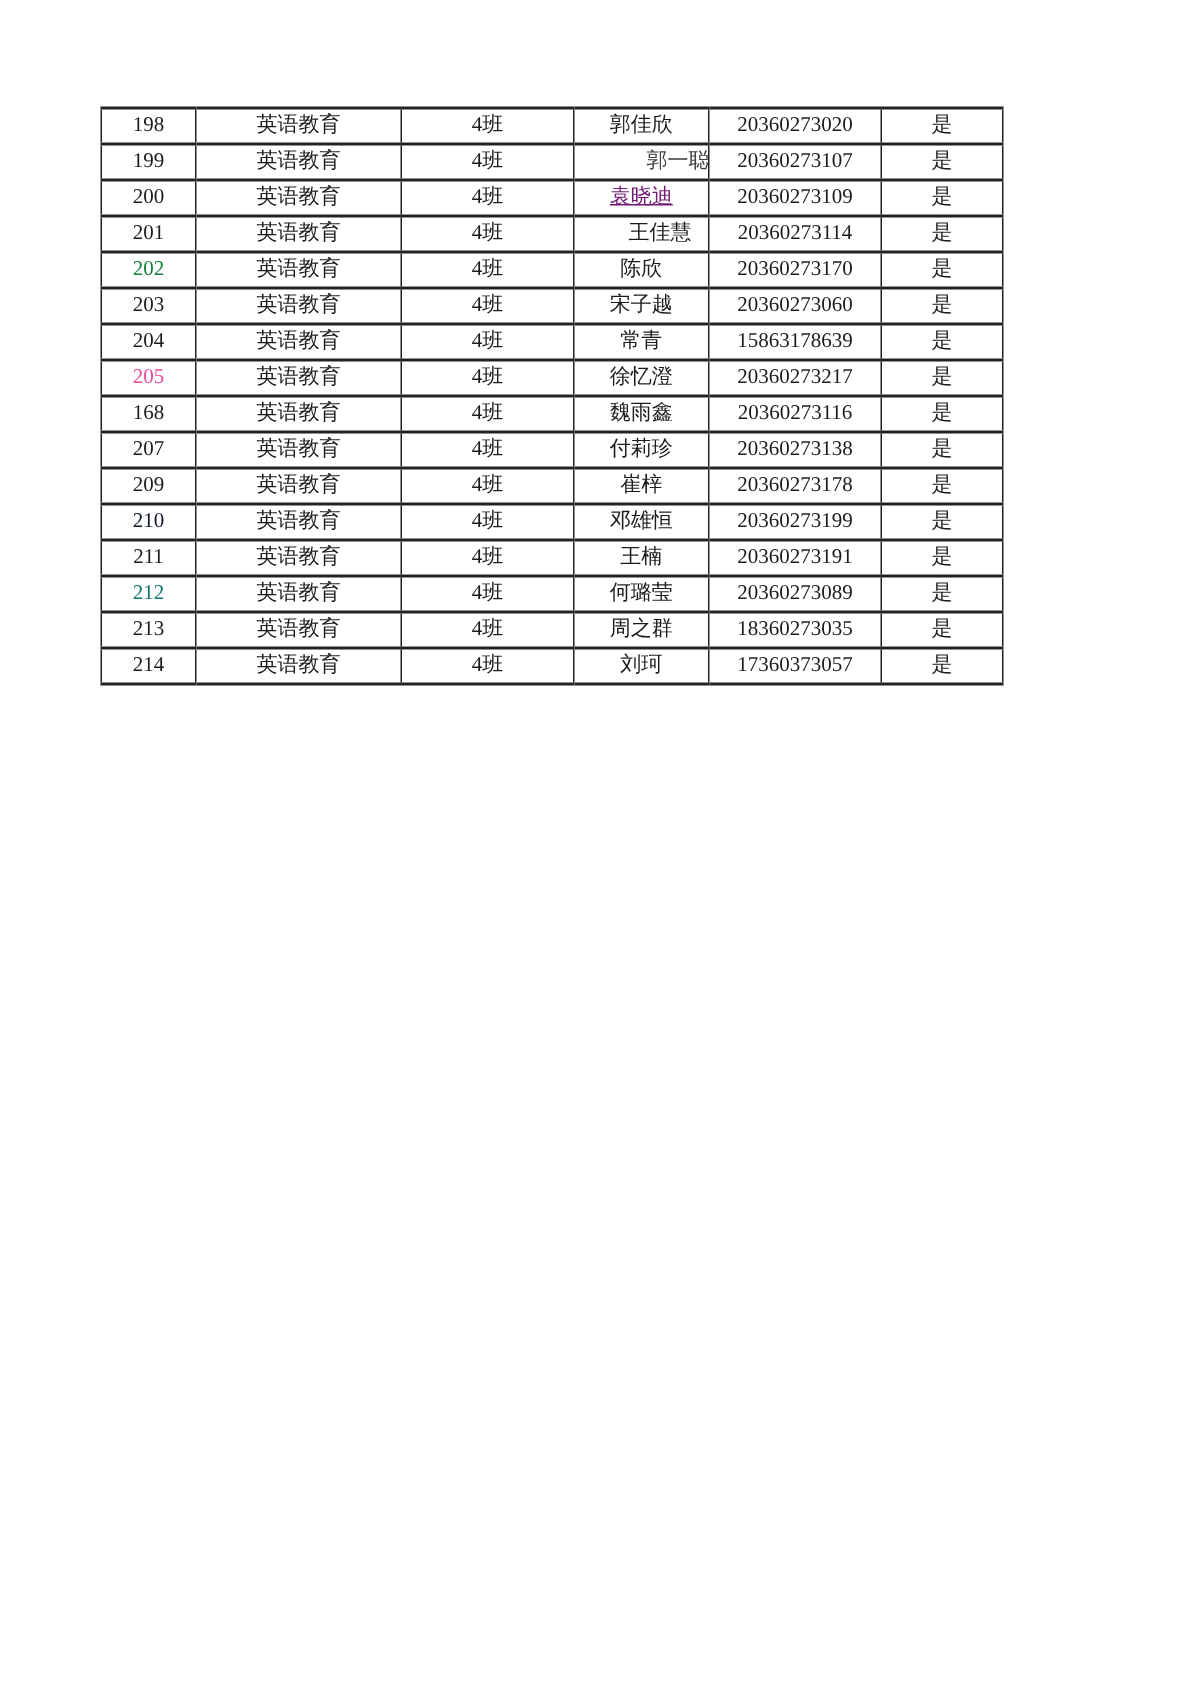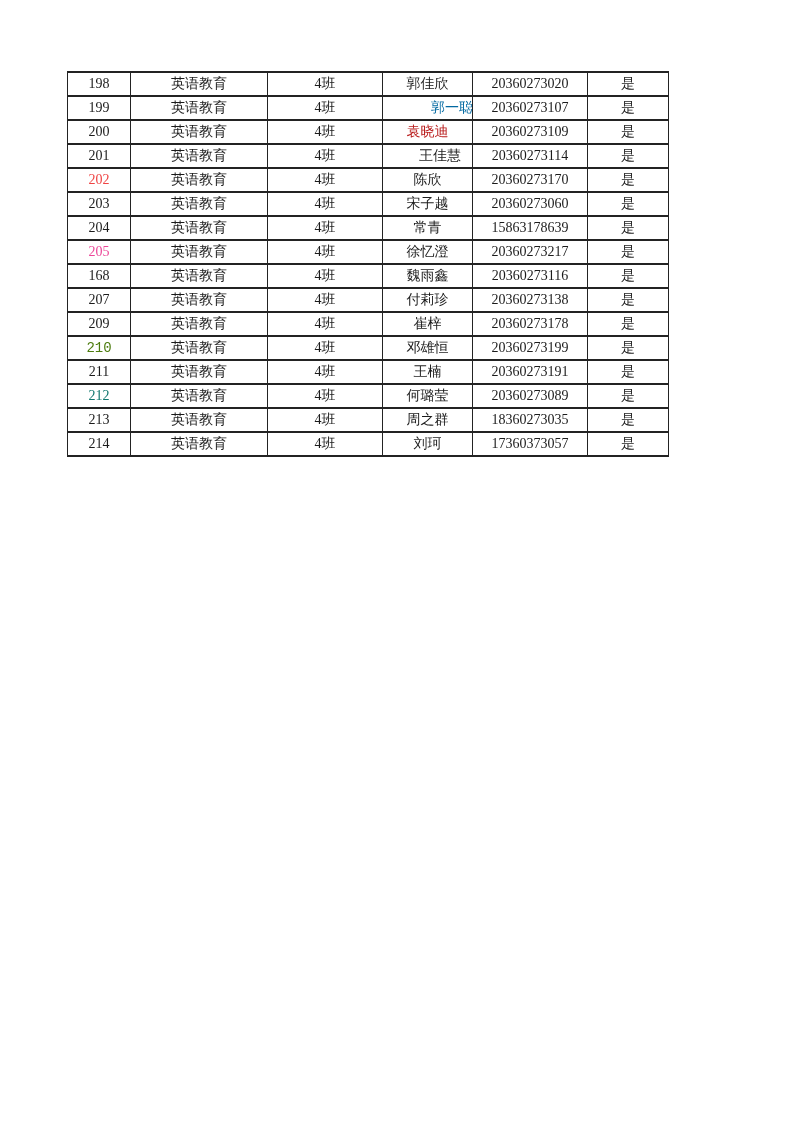--- a/index.html
+++ b/index.html
@@ -70,42 +70,42 @@
           <td style="border-color: rgb(35, 35, 35); color: rgb(27, 27, 27);">英语教育</td>
           <td style="border-color: rgb(35, 35, 35); color: rgb(27, 27, 27);">4班</td>
           <td style="border-color: rgb(35, 35, 35); color: rgb(27, 27, 27);">郭佳欣</td>
           <td style="border-color: rgb(35, 35, 35); color: rgb(27, 27, 27);">20360273020</td>
           <td style="border-color: rgb(35, 35, 35); color: rgb(27, 27, 27);">是</td>
         </tr>
         <tr>
           <td style="border-color: rgb(35, 35, 35); color: rgb(27, 27, 27);">199</td>
           <td style="border-color: rgb(35, 35, 35); color: rgb(27, 27, 27);">英语教育</td>
           <td style="border-color: rgb(35, 35, 35); color: rgb(27, 27, 27);">4班</td>
-          <td style="border-color: rgb(35, 35, 35); color: #0369a1; padding-left: 48px;">郭一聪</td>
+          <td style="border-color: rgb(35, 35, 35); color: #404040; padding-left: 48px;">郭一聪</td>
           <td style="border-color: rgb(35, 35, 35); color: rgb(27, 27, 27);">20360273107</td>
           <td style="border-color: rgb(35, 35, 35); color: rgb(27, 27, 27);">是</td>
         </tr>
         <tr>
           <td style="border-color: rgb(35, 35, 35); color: rgb(27, 27, 27);">200</td>
           <td style="border-color: rgb(35, 35, 35); color: rgb(27, 27, 27);">英语教育</td>
           <td style="border-color: rgb(35, 35, 35); color: rgb(27, 27, 27);">4班</td>
-          <td style="border-color: rgb(35, 35, 35); color: #b91c1c;">袁晓迪</td>
+          <td style="border-color: rgb(35, 35, 35); color: #701a75; text-decoration: underline;">袁晓迪</td>
           <td style="border-color: rgb(35, 35, 35); color: rgb(27, 27, 27);">20360273109</td>
           <td style="border-color: rgb(35, 35, 35); color: rgb(27, 27, 27);">是</td>
         </tr>
         <tr>
           <td style="border-color: rgb(35, 35, 35); color: rgb(27, 27, 27);">201</td>
           <td style="border-color: rgb(35, 35, 35); color: rgb(27, 27, 27);">英语教育</td>
           <td style="border-color: rgb(35, 35, 35); color: rgb(27, 27, 27);">4班</td>
           <td style="border-color: rgb(35, 35, 35); color: rgb(27, 27, 27); padding-left: 25px;">王佳慧</td>
           <td style="border-color: rgb(35, 35, 35); color: rgb(27, 27, 27);">20360273114</td>
           <td style="border-color: rgb(35, 35, 35); color: rgb(27, 27, 27);">是</td>
         </tr>
         <tr>
-          <td style="border-color: rgb(35, 35, 35); color: #ef4444;">202</td>
+          <td style="border-color: rgb(35, 35, 35); color: #15803d;">202</td>
           <td style="border-color: rgb(35, 35, 35); color: rgb(27, 27, 27);">英语教育</td>
           <td style="border-color: rgb(35, 35, 35); color: rgb(27, 27, 27);">4班</td>
           <td style="border-color: rgb(35, 35, 35); color: rgb(27, 27, 27);">陈欣</td>
           <td style="border-color: rgb(35, 35, 35); color: rgb(27, 27, 27);">20360273170</td>
           <td style="border-color: rgb(35, 35, 35); color: rgb(27, 27, 27);">是</td>
         </tr>
         <tr>
           <td style="border-color: rgb(35, 35, 35); color: rgb(27, 27, 27);">203</td>
           <td style="border-color: rgb(35, 35, 35); color: rgb(27, 27, 27);">英语教育</td>
           <td style="border-color: rgb(35, 35, 35); color: rgb(27, 27, 27);">4班</td>
@@ -147,21 +147,21 @@
         </tr>
         <tr>
           <td style="border-color: rgb(35, 35, 35); color: rgb(27, 27, 27);">209</td>
           <td style="border-color: rgb(35, 35, 35); color: rgb(27, 27, 27);">英语教育</td>
           <td style="border-color: rgb(35, 35, 35); color: rgb(27, 27, 27);">4班</td>
           <td style="border-color: rgb(35, 35, 35); color: rgb(27, 27, 27);">崔梓</td>
           <td style="border-color: rgb(35, 35, 35); color: rgb(27, 27, 27);">20360273178</td>
           <td style="border-color: rgb(35, 35, 35); color: rgb(27, 27, 27);">是</td>
         </tr>
         <tr>
-          <td style="border-color: rgb(35, 35, 35); color: #4d7c0f; font-family: Liberation Mono, monospace;">210</td>
+          <td style="border-color: rgb(35, 35, 35); color: #0f172a;">210</td>
           <td style="border-color: rgb(35, 35, 35); color: rgb(27, 27, 27);">英语教育</td>
           <td style="border-color: rgb(35, 35, 35); color: rgb(27, 27, 27);">4班</td>
           <td style="border-color: rgb(35, 35, 35); color: rgb(27, 27, 27); text-align: center;">邓雄恒</td>
           <td style="border-color: rgb(35, 35, 35); color: rgb(27, 27, 27);">20360273199</td>
           <td style="border-color: rgb(35, 35, 35); color: rgb(27, 27, 27);">是</td>
         </tr>
         <tr>
           <td style="border-color: rgb(35, 35, 35); color: rgb(27, 27, 27);">211</td>
           <td style="border-color: rgb(35, 35, 35); color: rgb(27, 27, 27);">英语教育</td>
           <td style="border-color: rgb(35, 35, 35); color: rgb(27, 27, 27);">4班</td>

